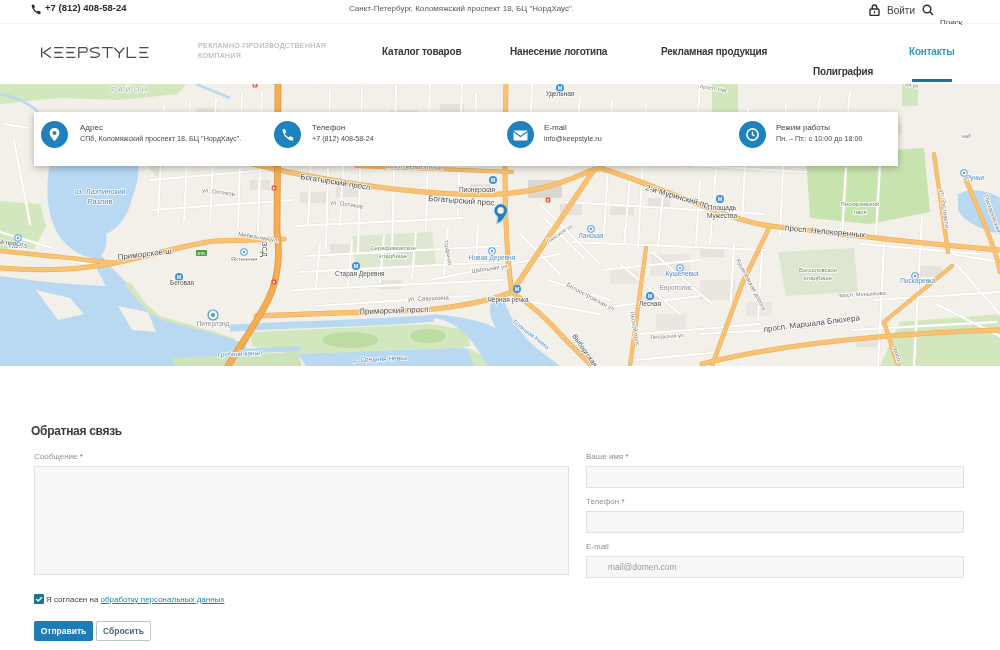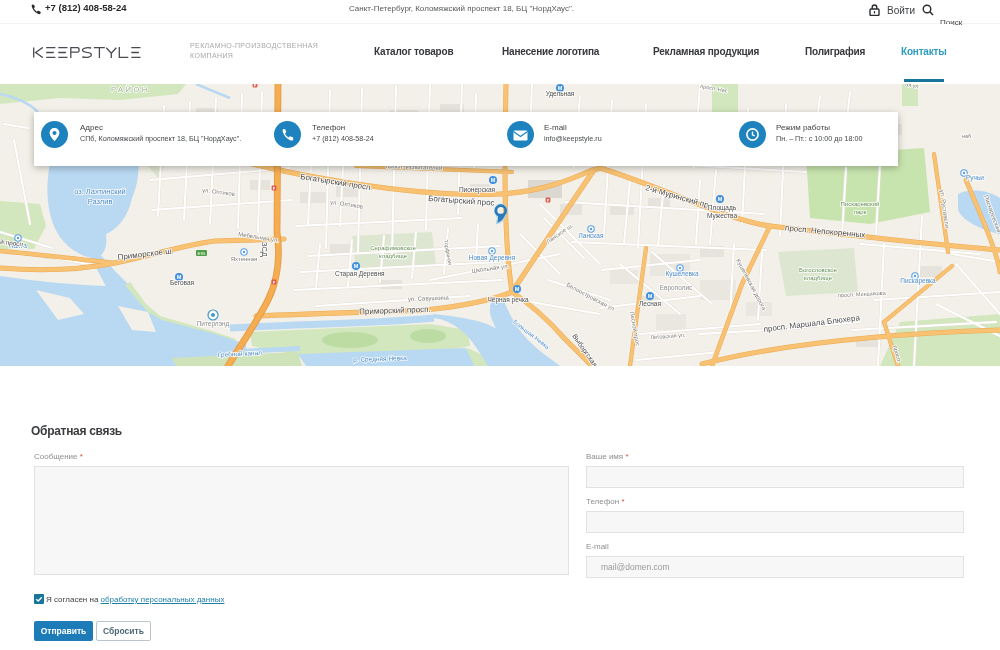--- a/index.html
+++ b/index.html
@@ -4,42 +4,42 @@
   * { margin:0; padding:0; box-sizing:border-box; }
   html,body { width:1000px; height:650px; background:#fff; font-family:"Liberation Sans", sans-serif; position:relative; overflow:hidden; }
   .abs { position:absolute; }
   
   #topbar { position:absolute; left:0; top:0; width:1000px; height:24px; background:#fff; border-bottom:1px solid #f3f3f3; }
   #topbar .phone { position:absolute; left:45px; top:2px; font-size:9.5px; font-weight:bold; color:#25282b; }
   #topbar .addr { position:absolute; left:349px; top:4px; font-size:8px; color:#55595c; }
   #topbar .login { position:absolute; left:887px; top:5px; font-size:10px; color:#3c4043; }
   #topbar .search { position:absolute; left:940px; top:5px; font-size:8px; color:#3c4043;margin-top:13px; }
   
-  #header { position:absolute; left:0; top:24px; width:952px; height:60px; background:#fff; }
+  #header { position:absolute; left:8px; top:24px; width:952px; height:60px; background:#fff; }
   .sub { position:absolute; left:190px; top:17px; font-size:7px; color:#a8a8a8; letter-spacing:.4px; line-height:10px; }
   .nav { position:absolute; top:22px; font-size:10px; letter-spacing:-0.2px; font-weight:bold; color:#36373c; white-space:nowrap; }
-  #nv1 { left:374px; } #nv2 { left:502px; } #nv3 { left:653px; } #nv4 { left:805px; }
+  #nv1 { left:374px; } #nv2 { left:502px; } #nv3 { left:653px; } #nv4 { left:805px;margin-top:20px; }
   #nv5 { left:901px; color:#2e9dbd; }
   #navline { position:absolute; left:904px; top:55px; width:40px; height:2.5px; background:#17749c; }
   
   #map { position:absolute; left:0; top:84px; width:1000px; height:282px; overflow:hidden; background:#f3f0e9; }
   
   #card { position:absolute; left:34px; top:28px; width:864px; height:54px; background:#fff; box-shadow:0 2px 7px rgba(0,0,0,.28); }
   .ci { position:absolute; top:9px; width:27px; height:27px; border-radius:50%; background:#1d82bd; }
   .clab { position:absolute; top:11px; font-size:8px; color:#3c3f42; }
   .cval { position:absolute; top:22px; font-size:7.2px; color:#46494c; }
   
   h2.fb { position:absolute; left:31px; top:424px; font-size:12px; font-weight:bold; color:#393b3e; letter-spacing:-0.3px; }
   .flab { position:absolute; font-size:8px; color:#8b8e90; }
   .req { color:#d94f43; }
   .finput { position:absolute; background:#f7f7f7; border:1px solid #e2e2e2; }
   #fmsg  { left:34px; top:466px; width:535px; height:109px; }
   #fname { left:586px; top:466px; width:378px; height:22px; }
   #ftel  { left:586px; top:511px; width:378px; height:22px; }
-  #fmail { left:586px; top:556px; width:378px; height:22px; font-size:8.5px; color:#97999b; line-height:20px; padding-left:14px; }
+  #fmail { left:586px; top:556px; width:378px; height:22px; font-size:8.5px; color:#97999b; line-height:20px; padding-left:21px; }
   #chk { position:absolute; left:34px; top:594px; width:10px; height:10px; background:#17759c; border-radius:1px; }
   #chktext { position:absolute; left:46px; top:595px; font-size:8px; color:#3e4144; }
   #chktext a { color:#1e7fa6; text-decoration:underline; }
   .btn1 { position:absolute; left:34px; top:621px; width:59px; height:20px; background:#1d7cb7; border-radius:2px; color:#fff; font-size:8.5px; font-weight:bold; text-align:center; line-height:20px; }
   .btn2 { position:absolute; left:96px; top:621px; width:55px; height:20px; background:#fff; border:1px solid #b9c6cc; border-radius:2px; color:#4c6a75; font-size:8.5px; font-weight:bold; text-align:center; line-height:18px; }
 </style></head>
 <body>
 
 <div id="topbar">
   <svg class="abs" style="left:31px;top:4px" width="10" height="11" viewBox="0 0 10 11">

